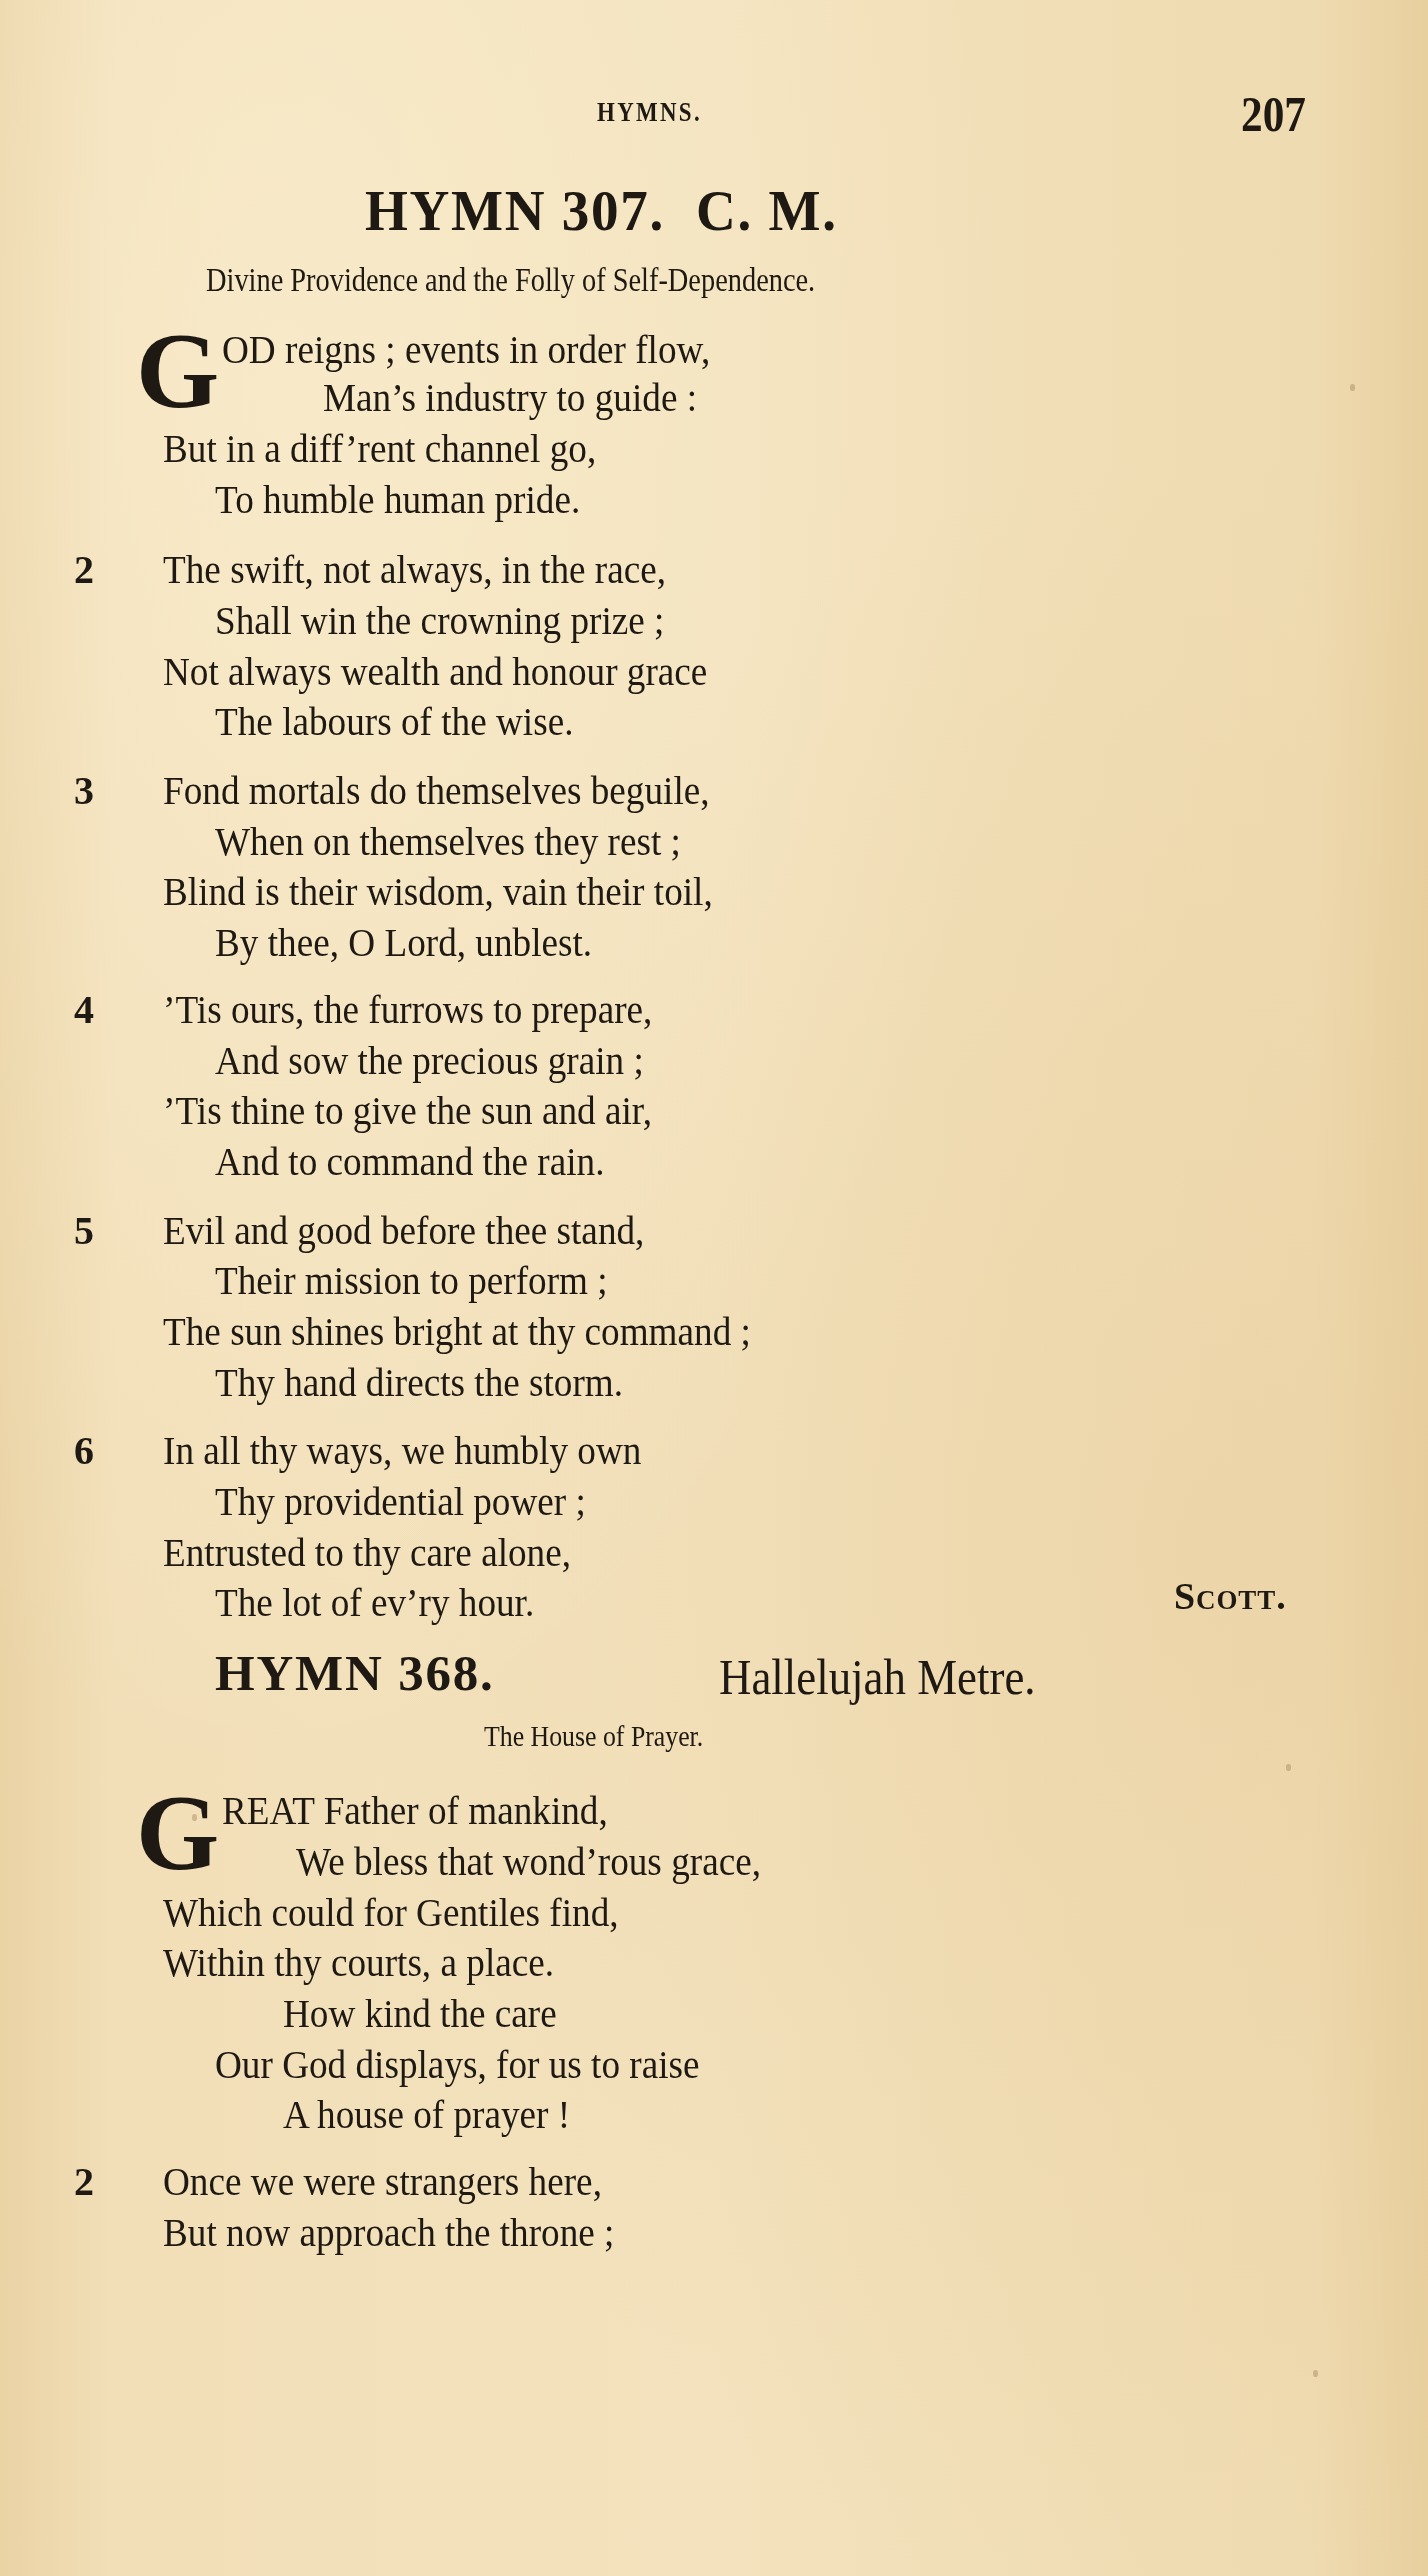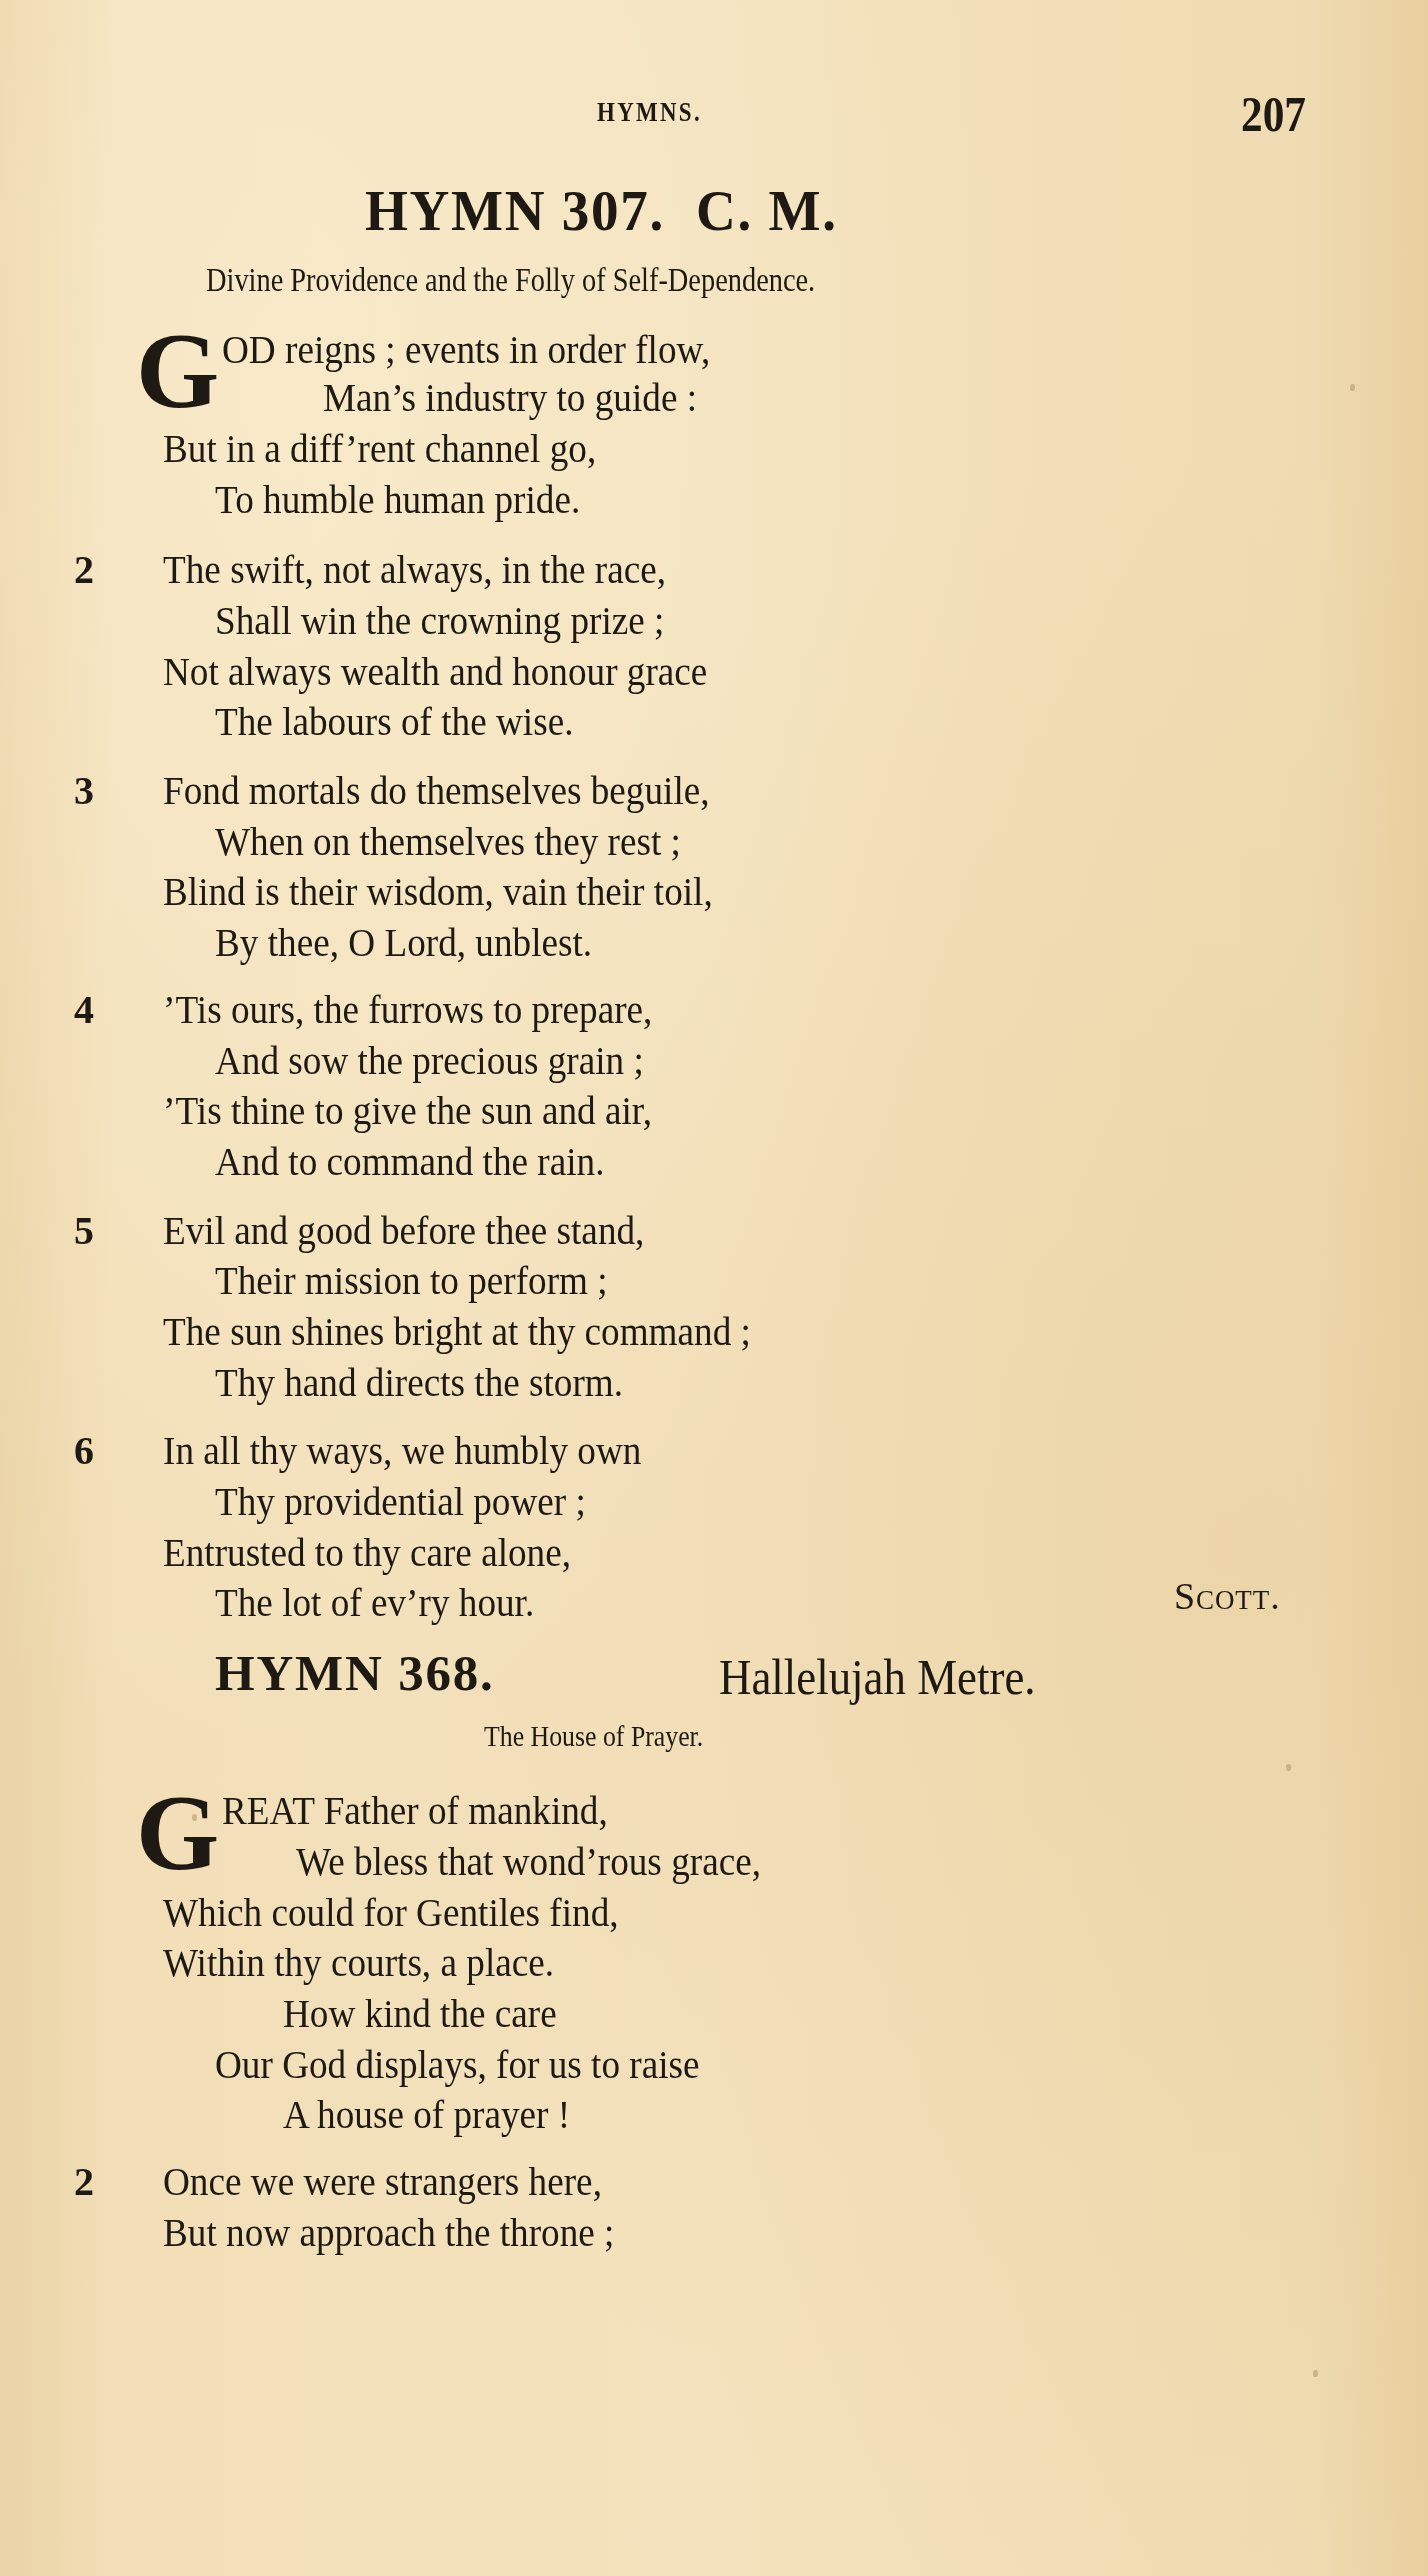--- a/index.html
+++ b/index.html
@@ -125,20 +125,21 @@
     }
     .author {
       position: absolute;
       left: 1174px;
       top: 1753px;
       font-family: "Liberation Serif", serif;
       font-size: 38px;
       font-variant: small-caps;
       letter-spacing: 0.9px;
       white-space: nowrap;
+      font-weight: bold;
     }
     .speck {
       position: absolute;
       width: 5.4px;
       height: 7.2px;
       border-radius: 50%;
       background: rgba(140,110,70,0.35);
     }
   </style>
 </head>

